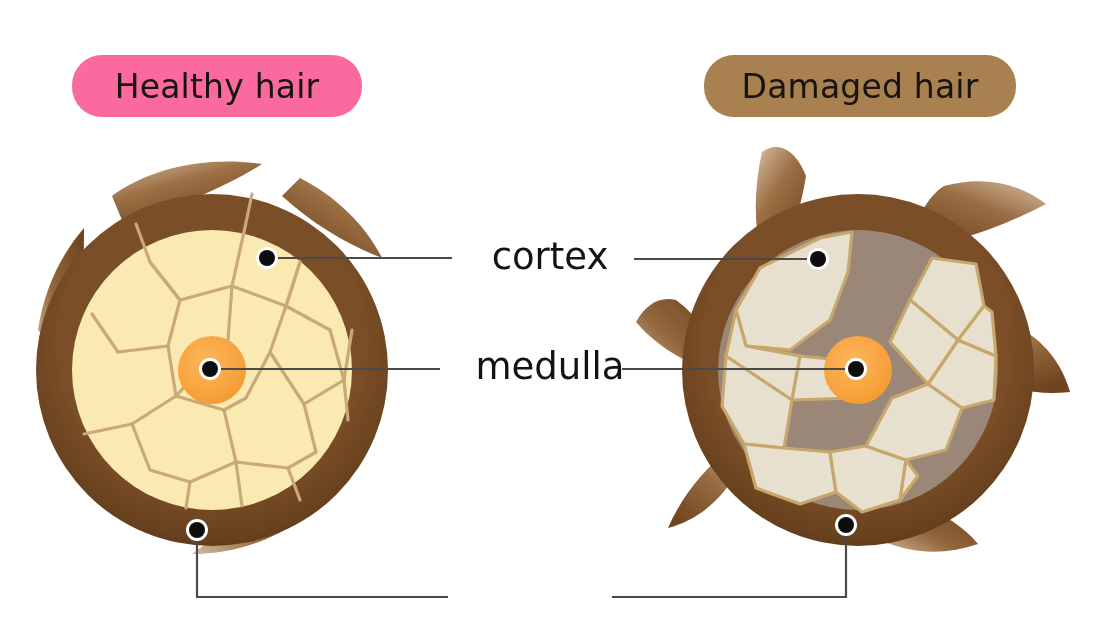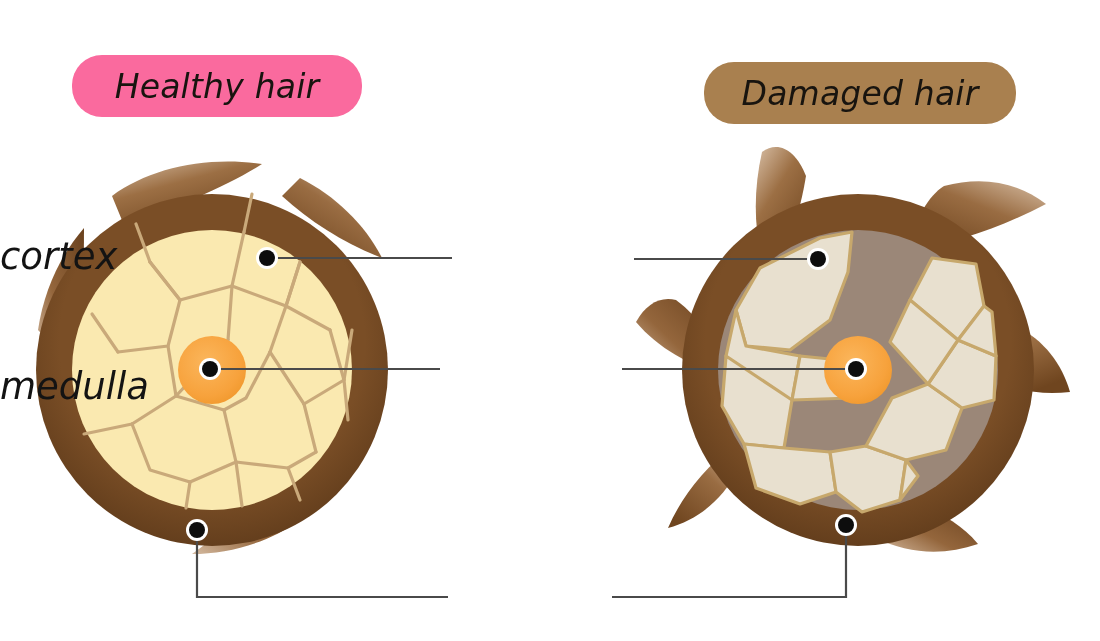--- a/index.html
+++ b/index.html
@@ -7,21 +7,20 @@
     padding: 0;
     background: #ffffff;
   }
   #stage {
     position: relative;
     width: 1100px;
     height: 641px;
     background: #ffffff;
     overflow: hidden;
     font-family: "DejaVu Sans", sans-serif;
-    font-style: italic;
   }
   .badge {
     position: absolute;
     display: flex;
     align-items: center;
     justify-content: center;
     border-radius: 30px;
     color: #18140f;
     font-size: 33px;
     letter-spacing: 0.2px;
@@ -30,36 +29,37 @@
   }
   #badge-healthy {
     left: 72px;
     top: 55px;
     width: 290px;
     height: 62px;
     background: #fa6a9e;
   }
   #badge-damaged {
     left: 704px;
-    top: 62px;
+    top: 55px;
     width: 312px;
     height: 62px;
     background: #a9804f;
   }
   .center-label {
     position: absolute;
+    text-align: center;
     color: #131313;
     font-size: 37px;
     line-height: 1;
     white-space: nowrap;
     left: 0;
     width: 1100px;
   }
   #label-cortex  { top: 238px; }
-  #label-medulla { top: 348px; margin-top: 20px; }
+  #label-medulla { top: 348px; }
   #label-cuticle { top: 576px; }
 
   svg.art {
     position: absolute;
     left: 0;
     top: 0;
     width: 1100px;
     height: 641px;
   }
 </style>

